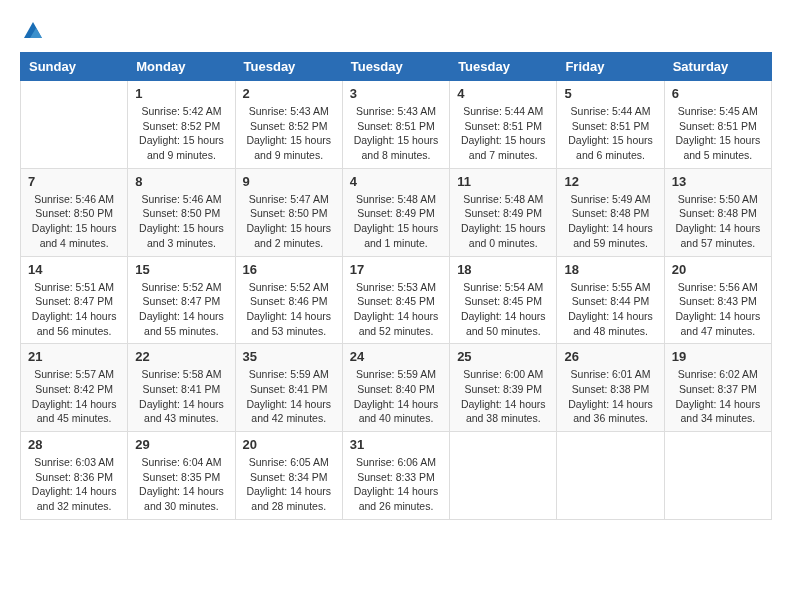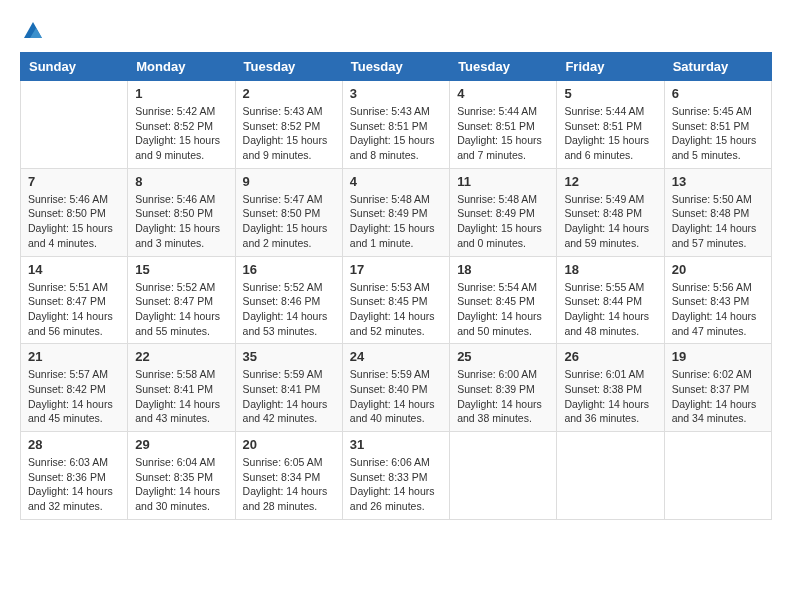--- a/index.html
+++ b/index.html
@@ -76,20 +76,21 @@
     .day-number {
       font-size: 13px;
       font-weight: bold;
       display: block;
       margin-bottom: 3px;
     }
     .day-info {
       font-size: 10.5px;
       color: #333;
       line-height: 1.4;
+      text-align: center;
     }
     .empty-cell {
       background: #f5f5f5;
     }
   </style>
 </head>
 <body>
 
 <div class="header-area">
   <div class="logo">

